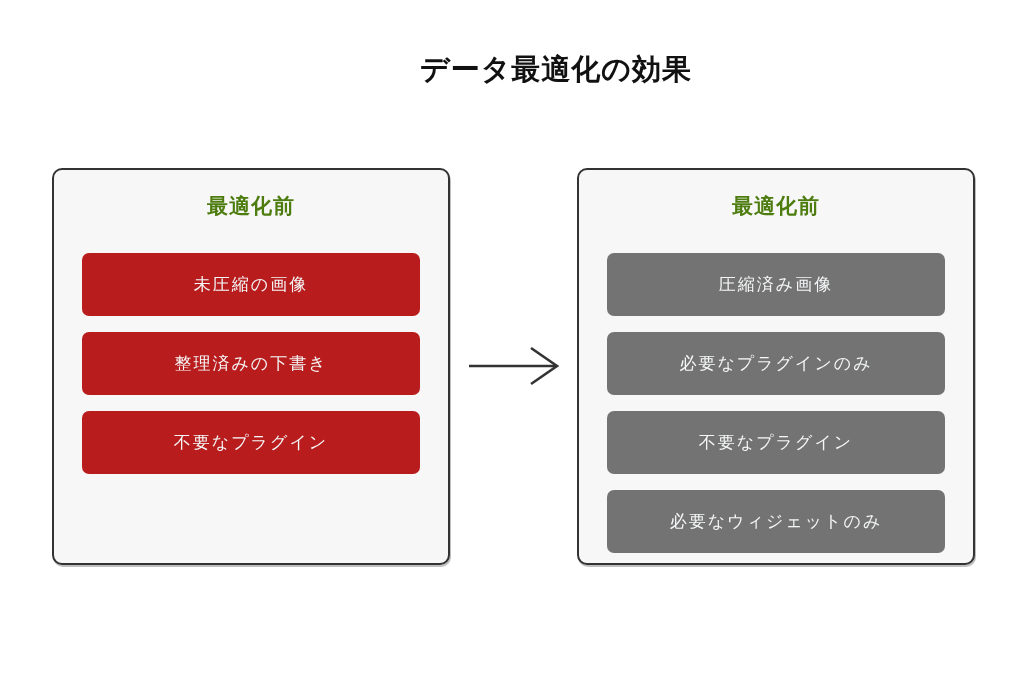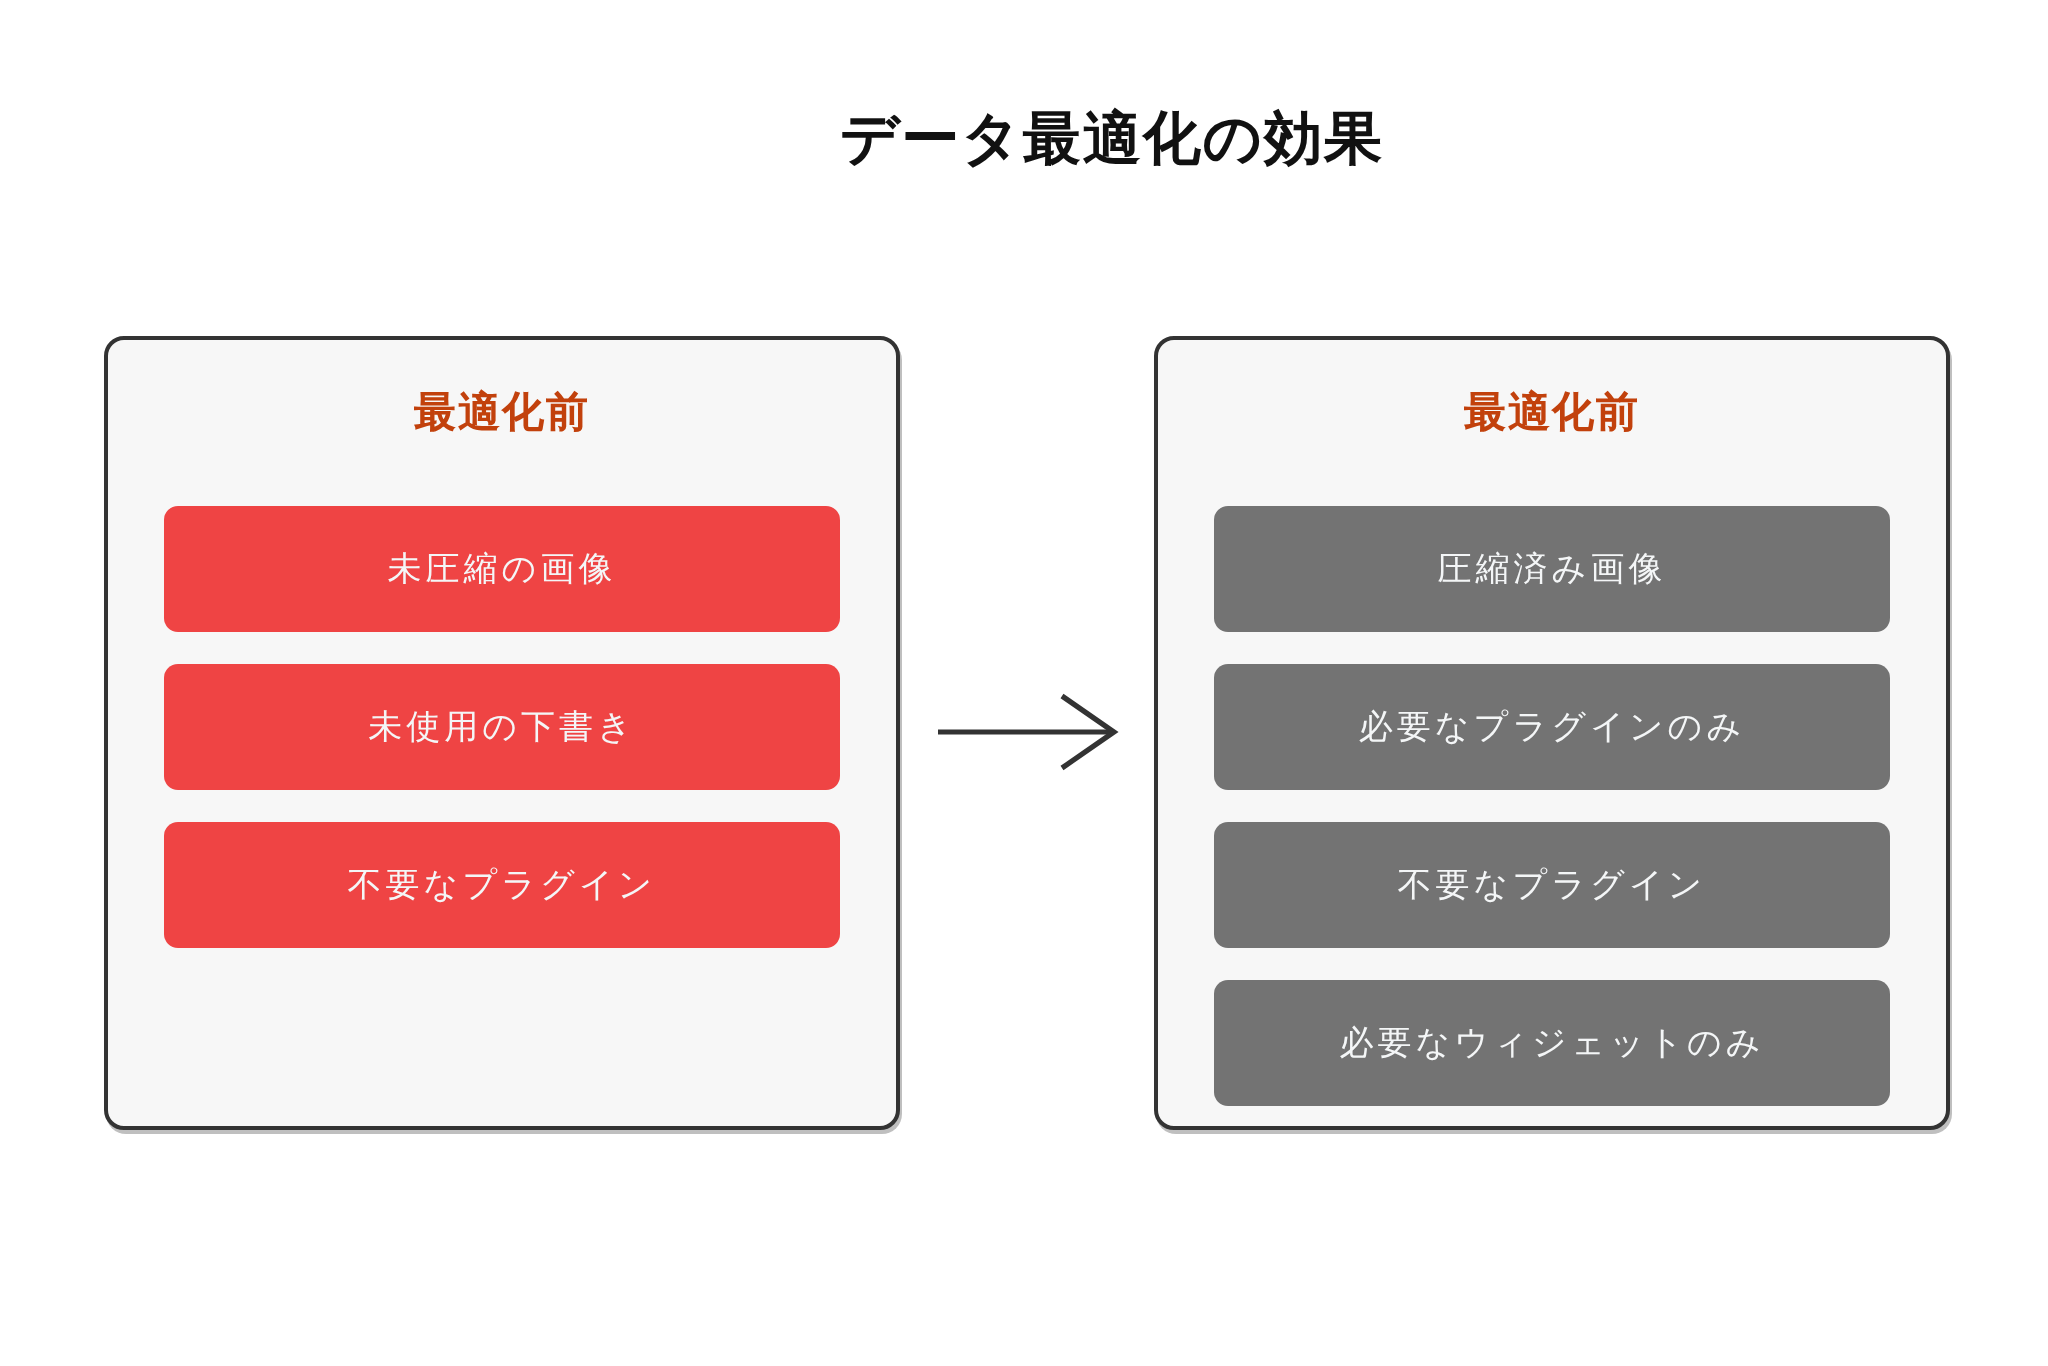--- a/index.html
+++ b/index.html
@@ -41,21 +41,21 @@
   .panel-before { left: 52px; }
   .panel-after  { left: 577px; }
   .panel-header {
     position: absolute;
     top: 22px;
     left: 0;
     width: 100%;
     text-align: center;
     font-size: 21px;
     font-weight: bold;
-    color: #c2410c;
+    color: #4d7c0f;
     letter-spacing: 1px;
   }
   .items {
     position: absolute;
     top: 83px;
     left: 28px;
     right: 28px;
     display: flex;
     flex-direction: column;
     gap: 16px;
@@ -63,42 +63,42 @@
   .item {
     height: 63px;
     border-radius: 7px;
     display: flex;
     align-items: center;
     justify-content: center;
     font-size: 17px;
     color: #f4f6f7;
     letter-spacing: 2px;
   }
-  .panel-before .item { background: #ef4444; }
+  .panel-before .item { background: #b91c1c; }
   .panel-after  .item { background: #737373; }
   .arrow {
     position: absolute;
     left: 455px;
     top: 341px;
     width: 118px;
     height: 50px;
   }
 </style>
 </head>
 <body>
 
 <div class="stage">
 
   <div class="title">データ最適化の効果</div>
 
   <div class="panel panel-before">
     <div class="panel-header">最適化前</div>
     <div class="items">
       <div class="item">未圧縮の画像</div>
-      <div class="item">未使用の下書き</div>
+      <div class="item">整理済みの下書き</div>
       <div class="item">不要なプラグイン</div>
     </div>
   </div>
 
   <svg class="arrow" viewBox="0 0 118 50" xmlns="http://www.w3.org/2000/svg">
     <line x1="14" y1="25" x2="100" y2="25" stroke="#333333" stroke-width="2.6"></line>
     <polyline points="76,7 102,25 76,43" fill="none" stroke="#333333" stroke-width="2.6" stroke-linejoin="miter"></polyline>
   </svg>
 
   <div class="panel panel-after">

